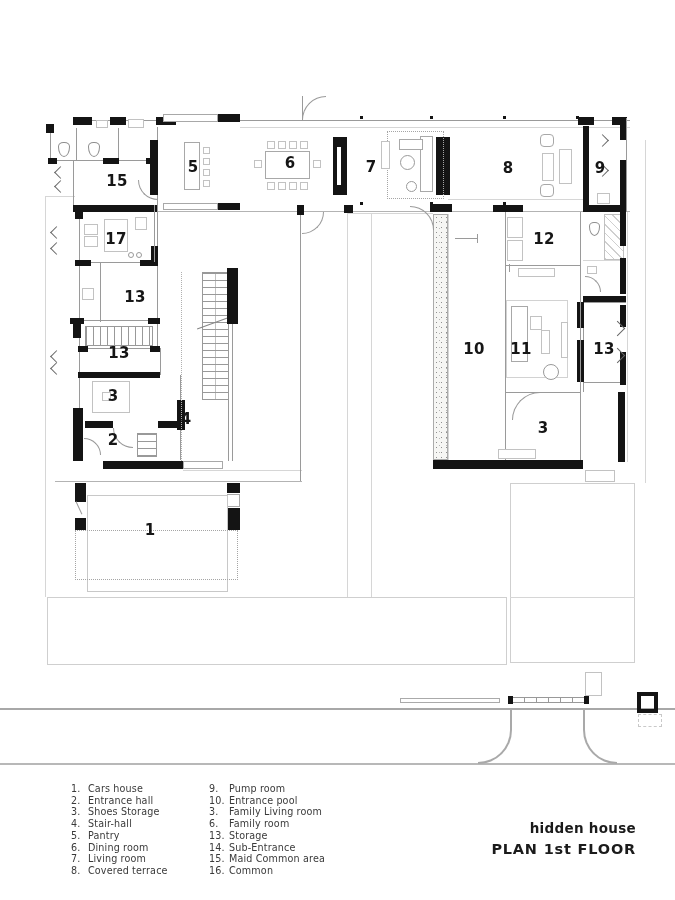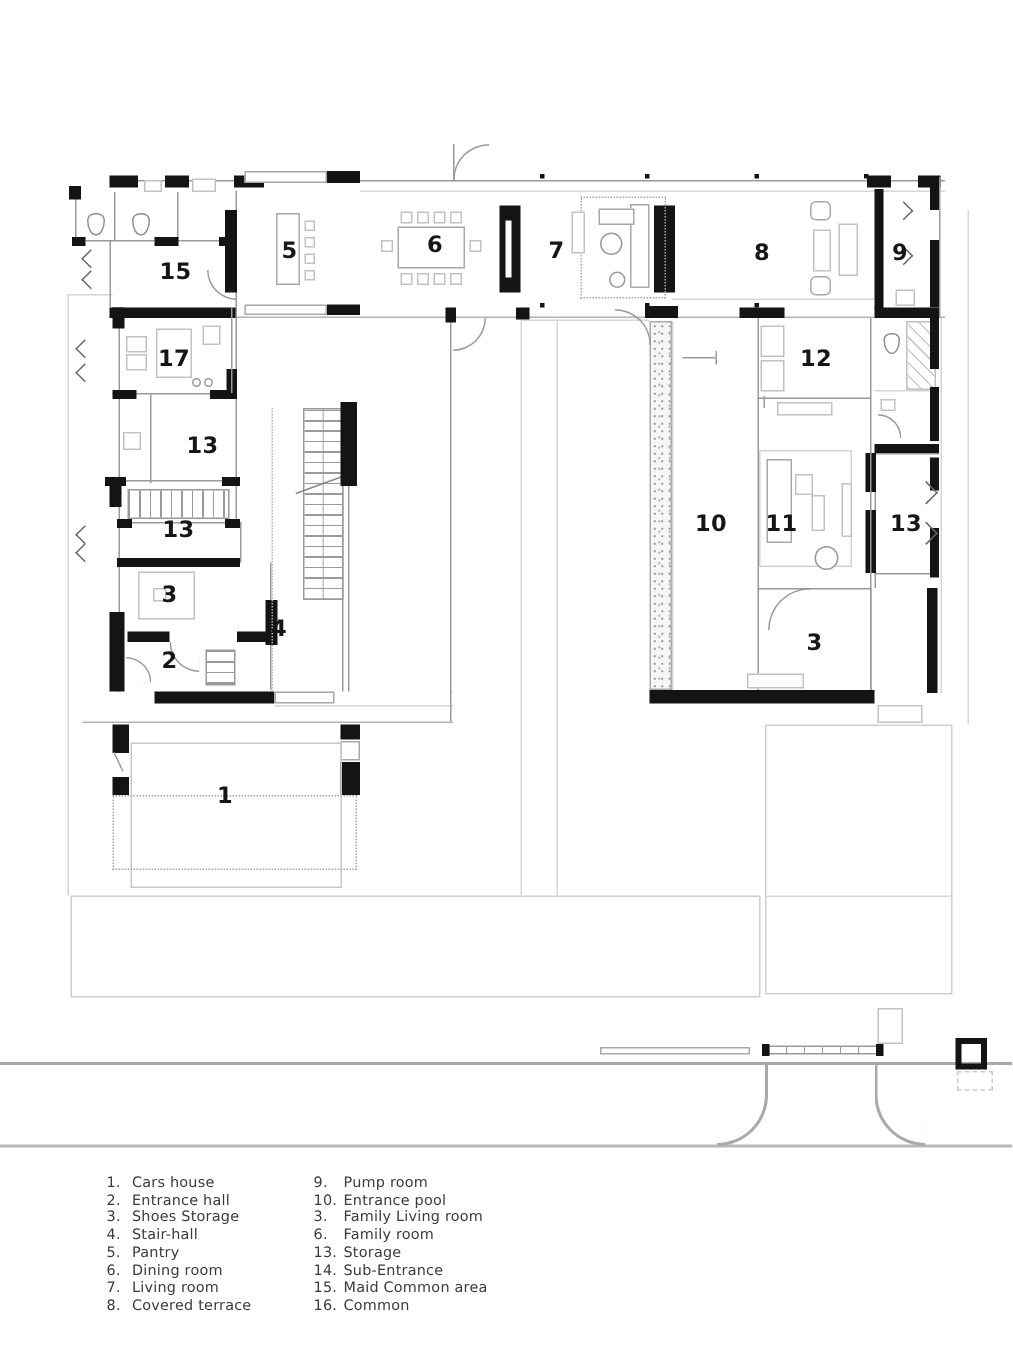--- a/index.html
+++ b/index.html
@@ -369,14 +369,18 @@
           <span class="lnum">15.</span>
           <span>Maid Common area</span>
         </div>
       <div class="lrow">
           <span class="lnum">16.</span>
           <span>Common</span>
         </div>
     </div>
   </div>
 
+  <div class="titleblock">
+    <div class="t1">hidden house</div>
+    <div class="t2">PLAN 1st FLOOR</div>
+  </div>
 
 </div>
 
 </body></html>

